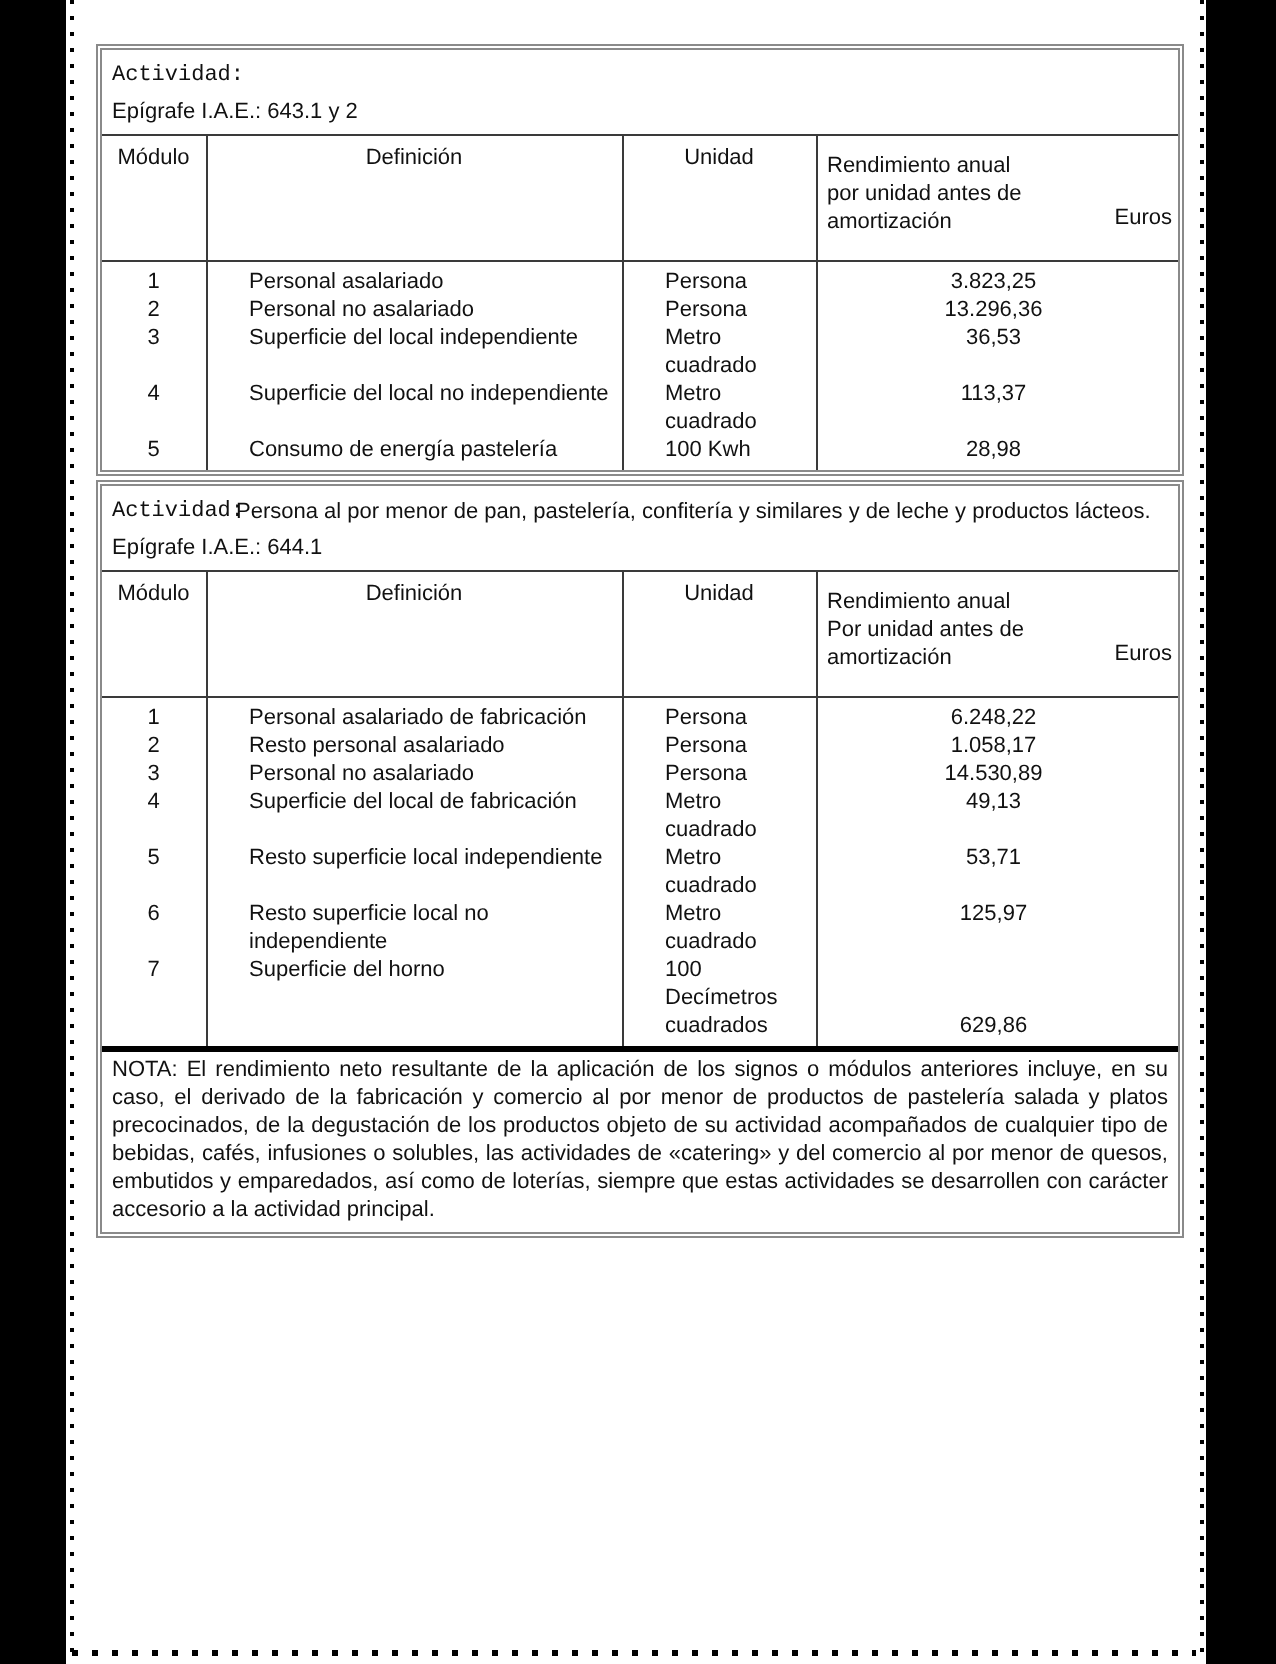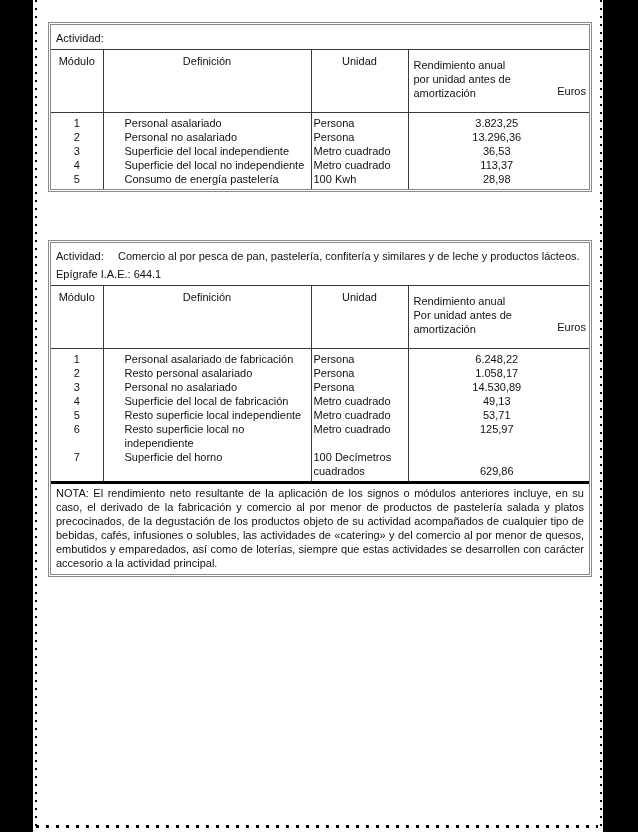--- a/index.html
+++ b/index.html
@@ -33,37 +33,37 @@
     position: absolute; left: 48px; width: 544px;
     border: 3px double #8a8a8a;
     background: #fff;
     font-size: 11px; line-height: 14px;
   }
   .t1 { top: 22px; }
   .t2 { top: 240px; }
 
   .act-section { border-bottom: 1px solid #3a3a3a; padding: 6px 5px 4px 5px; }
   .act-row { display: flex; }
-  .act-label { width: 62px; flex: none; }
+  .act-label { width: 62px; flex: none; font-family: Liberation Mono, monospace; }
   .act-text { flex: 1; max-width: 466px; }
   .epigrafe { margin-top: 4px; }
 
   table.mod { width: 100%; border-collapse: collapse; table-layout: fixed; }
   .mod th, .mod td { font-weight: normal; vertical-align: top; padding: 0; }
   .mod th + th, .mod td + td { border-left: 1px solid #3a3a3a; }
   .mod thead th { border-bottom: 1px solid #3a3a3a; height: 62px; padding-top: 4px; }
 
   th.h-mod, th.h-def, th.h-uni { text-align: center; }
   th.h-val { position: relative; text-align: left; padding-top: 0; }
   .ren-text { padding: 4px 0 0 5px; white-space: pre-line; text-align: left; }
   .euros { position: absolute; right: 3px; bottom: 14px; }
 
   td.c-mod { text-align: center; }
   td.c-def { text-align: left; padding-left: 21px; }
-  td.c-uni { text-align: left; padding-left: 2px; }
+  td.c-uni { text-align: left; padding-left: 21px; }
   td.c-val { text-align: center; padding-right: 4px; }
   tbody tr:first-child td { padding-top: 3px; }
   tbody tr:last-child td { padding-bottom: 3px; }
   td.vbottom { vertical-align: bottom; margin-left: 36px; }
 
   .nota {
     border-top: 3px solid #000000;
     padding: 2px 5px 4px 5px;
     text-align: justify;
   }
@@ -75,20 +75,21 @@
 <div class="edge-bar right"></div>
 <div class="perf-line left"></div>
 <div class="perf-line right"></div>
 <div class="cut-line"></div>
 
 <div class="doc-table t1">
   <div class="act-section">
     <div class="act-row">
       <span class="act-label">Actividad:</span>
     </div>
+    <div class="epigrafe">Epígrafe I.A.E.: 643.1 y 2</div>
   </div>
   <table class="mod">
     <colgroup>
         <col style="width:52px">
         <col style="width:208px">
         <col style="width:97px">
         <col>
       </colgroup>
     <thead>
       <tr>
@@ -135,21 +136,21 @@
         <td class="c-val">28,98</td>
       </tr>
     </tbody>
   </table>
 </div>
 
 <div class="doc-table t2">
   <div class="act-section">
     <div class="act-row">
       <span class="act-label">Actividad:</span>
-      <span class="act-text">Comercio al por pesca de pan, pastelería, confitería y similares y de leche y productos lácteos.</span>
+      <span class="act-text">Persona al por menor de pan, pastelería, confitería y similares y de leche y productos lácteos.</span>
     </div>
     <div class="epigrafe">Epígrafe I.A.E.: 644.1</div>
   </div>
   <table class="mod">
     <colgroup>
         <col style="width:52px">
         <col style="width:208px">
         <col style="width:97px">
         <col>
       </colgroup>

